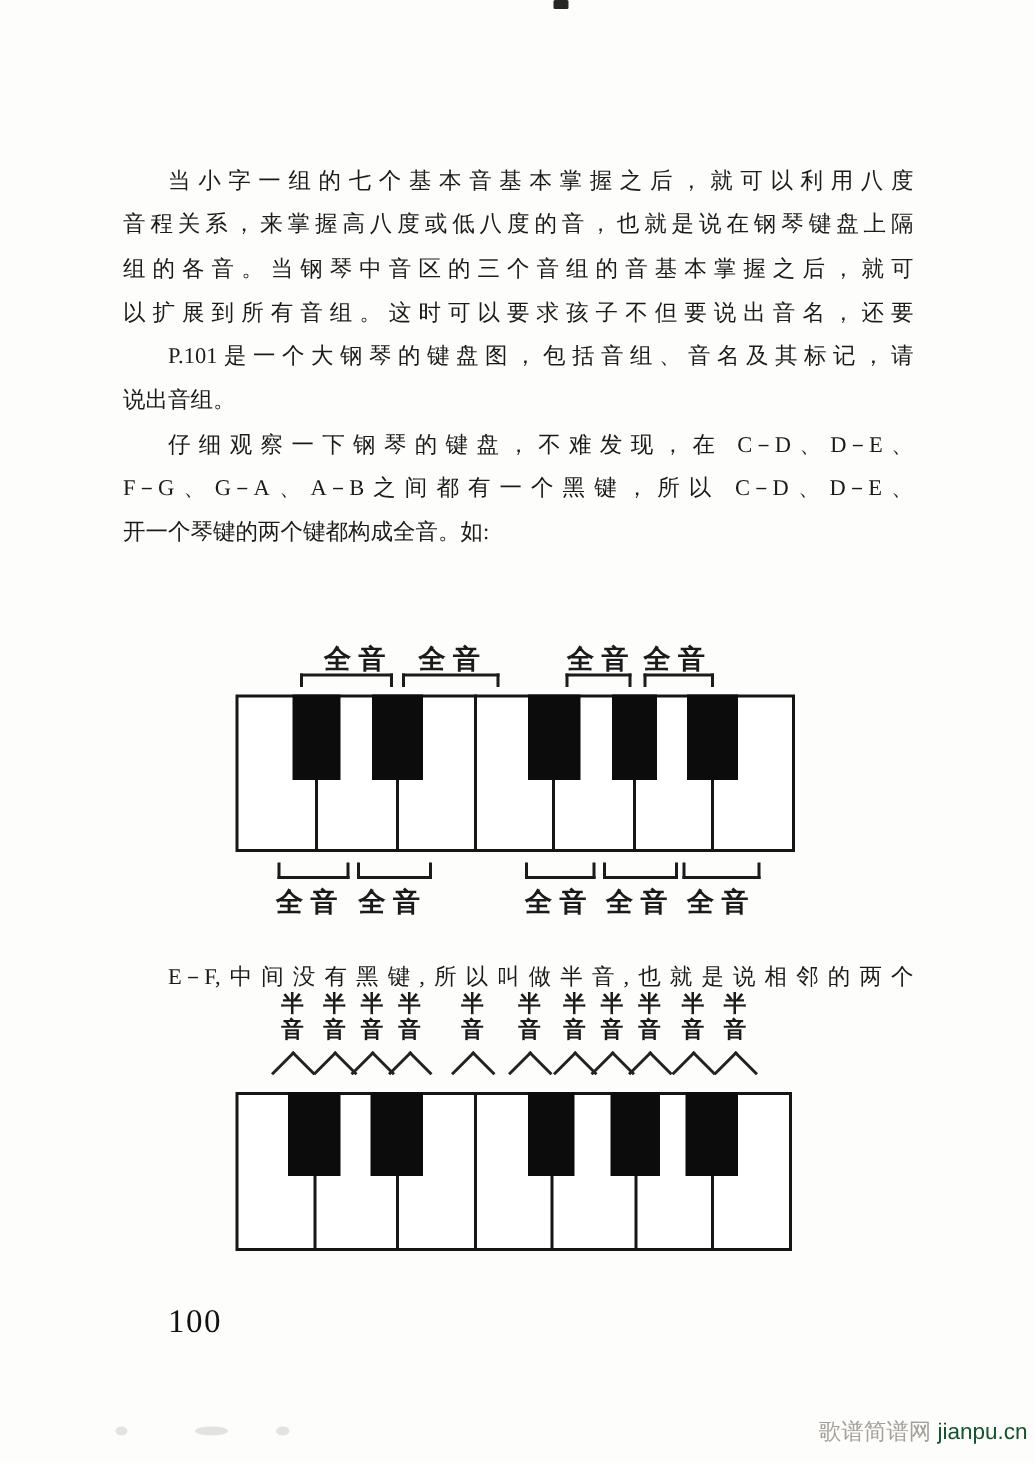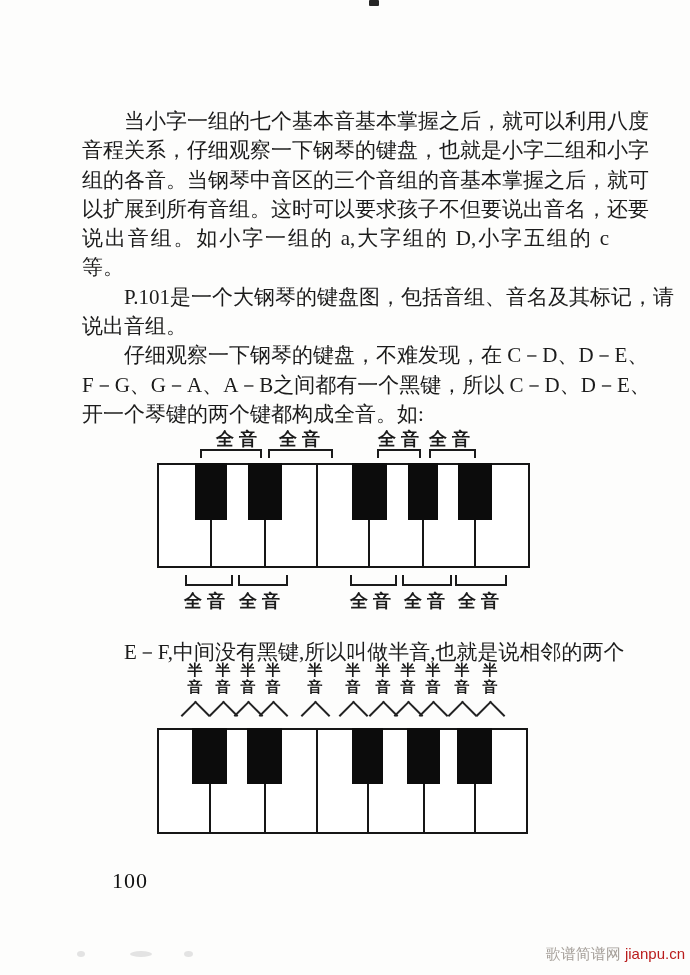--- a/index.html
+++ b/index.html
@@ -16,21 +16,21 @@
     color:var(--ink);
     overflow:hidden;
   }
   .top-mark{
     position:absolute;left:369px;top:0;width:10px;height:6px;
     background:#262626;border-radius:1px;
   }
   
   .text-block{
     position:absolute;left:82px;width:527px;
-    font-size:21px;line-height:29.3px;
+    font-size:15px;line-height:29.3px;
     color:var(--ink);
   }
   .tb1{top:107px;}
   .tb2{top:638px;}
   .line{
     text-align:justify;
     text-align-last:justify;
     text-justify:inter-character;
     white-space:nowrap;
   }
@@ -68,35 +68,34 @@
   .page-number{
     position:absolute;left:112px;top:868px;
     font-size:22px;letter-spacing:1px;color:#111;
   }
   .watermark{
     position:absolute;right:5px;top:945px;
     font-size:15px;font-family:"Liberation Sans","DejaVu Sans",sans-serif;
     white-space:nowrap;
   }
   .watermark .site{color:#a6a09a;}
-  .watermark .url{color:#b91c1c;}
+  .watermark .url{color:#14532d;}
   .smudge{position:absolute;background:#e3e3e3;border-radius:50%;}
 </style>
 </head>
 <body>
 
 <div class="top-mark"></div>
 
 <div class="text-block tb1">
   <div>
     <div class="line indent">当小字一组的七个基本音基本掌握之后，就可以利用八度</div>
-    <div class="line">音程关系，仔细观察一下钢琴的键盘，也就是小字二组和小字</div>
+    <div class="line">音程关系，来掌握高八度或低八度的音，也就是说在钢琴键盘上隔</div>
     <div class="line">组的各音。当钢琴中音区的三个音组的音基本掌握之后，就可</div>
     <div class="line">以扩展到所有音组。这时可以要求孩子不但要说出音名，还要</div>
-    <div class="line last">说出音组。如小字一组的 a,大字组的 D,小字五组的 c 等。</div>
   </div>
   <div>
     <div class="line indent">P.101是一个大钢琴的键盘图，包括音组、音名及其标记，请</div>
     <div class="line last">说出音组。</div>
   </div>
   <div>
     <div class="line indent">仔细观察一下钢琴的键盘，不难发现，在 C－D、D－E、</div>
     <div class="line">F－G、G－A、A－B之间都有一个黑键，所以 C－D、D－E、</div>
     <div class="line last">开一个琴键的两个键都构成全音。如:</div>
   </div>

